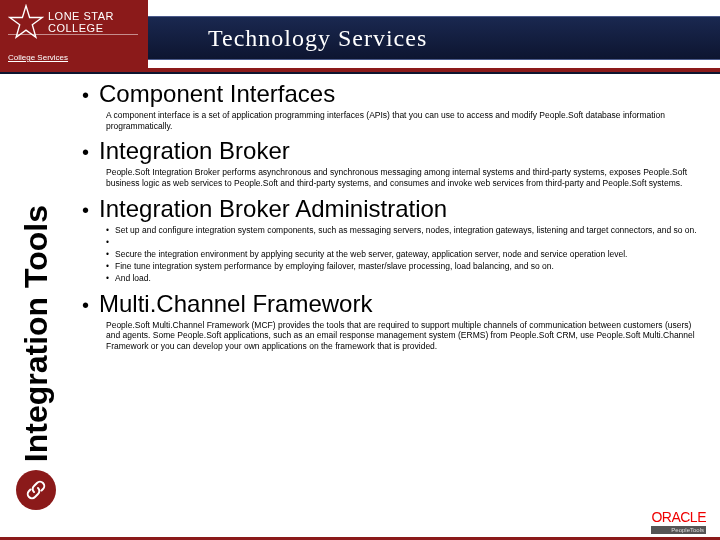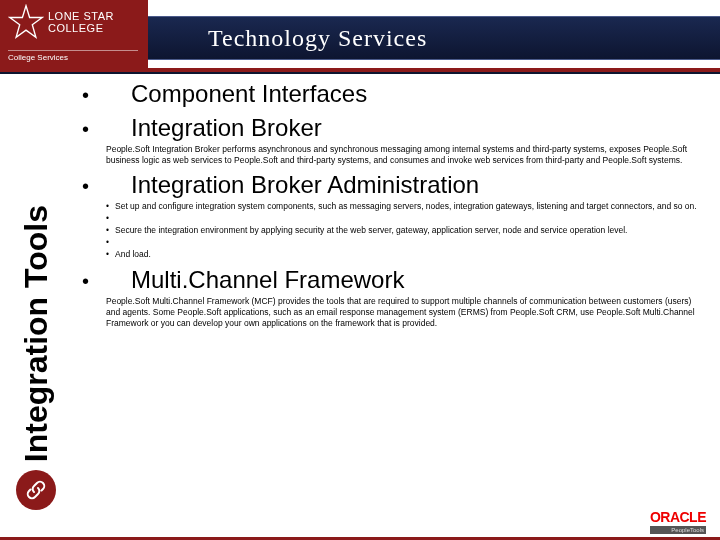--- a/index.html
+++ b/index.html
@@ -1,43 +1,43 @@
 <!DOCTYPE html>
 <html><head>
 <meta charset="utf-8">
 <style>
   * { margin: 0; padding: 0; box-sizing: border-box; }
   body { width: 720px; height: 540px; font-family: Arial, sans-serif; background: #fff; position: relative; overflow: hidden; }
   .header { width: 100%; height: 68px; background: #fff; position: relative; }
   .logo-area { position: absolute; left: 0; top: 0; width: 148px; height: 68px; background: #8b1a1a; }
   .star { position: absolute; left: 8px; top: 4px; width: 36px; height: 36px; }
   .logo-text { position: absolute; left: 48px; top: 10px; color: #fff; font-size: 11px; font-weight: normal; letter-spacing: 0.5px; line-height: 1.1; }
-  .logo-sub { position: absolute; left: 8px; bottom: 6px; color: #fff; font-size: 8px; border-top: 1px solid rgba(255,255,255,0.5); padding-top: 2px; width: 130px; }
+  .logo-sub { position: absolute; left: 8px; bottom: 6px; color: #fff; font-size: 8px; border-top: 1px solid rgba(255,255,255,0.5); padding-top: 18px; width: 130px; text-decoration: underline; }
   .title-bar { position: absolute; left: 148px; top: 16px; right: 0; height: 44px; background: linear-gradient(#1a2850, #0d1530); display: flex; align-items: center; padding-left: 60px; border-top: 1px solid #4a5a8a; border-bottom: 1px solid #4a5a8a;}
   .title-bar-text { color: #fff; font-family: Georgia, serif; font-size: 24px; letter-spacing: 1px; }
   .accent { position: absolute; left: 0; top: 68px; width: 100%; height: 4px; background: #8b1a1a; }
   .accent2 { position: absolute; left: 0; top: 72px; width: 100%; height: 2px; background: #0d1530; }
 
   .side-title { position: absolute; left: 8px; top: 90px; bottom: 30px; width: 56px; display: flex; flex-direction: column; align-items: center; justify-content: flex-end; }
   .side-title-text { writing-mode: vertical-rl; transform: rotate(180deg); font-size: 32px; font-weight: bold; color: #000; letter-spacing: 0px; white-space: nowrap; }
   .link-badge { width: 40px; height: 40px; border-radius: 50%; background: #8b1a1a; margin-top: 8px; display: flex; align-items: center; justify-content: center; }
   .link-badge svg { width: 24px; height: 24px; }
 
   .content { position: absolute; left: 82px; top: 80px; right: 18px; bottom: 26px; overflow: hidden; }
   .item { margin-bottom: 6px; }
   .bullet-head { display: flex; align-items: baseline; gap: 10px; margin-bottom: 2px; }
   .bullet-dot { font-size: 20px; line-height: 1; }
-  .head { font-size: 24px; color: #000; margin-left: 32px; }
+  .head { font-size: 24px; color: #000; }
   .desc { font-size: 8.5px; line-height: 1.25; color: #000; margin-left: 24px; margin-bottom: 4px; }
   .sublist { margin-left: 24px; font-size: 8.5px; line-height: 1.3; }
   .sublist .row { display: flex; gap: 6px; margin-bottom: 1px;}
   .sublist .sb { color: #000; }
 
   .footer-logo { position: absolute; right: 14px; bottom: 6px; text-align: right; }
-  .oracle { color: #e00; font-weight: bold; font-size: 14px; letter-spacing: -0.5px;}
+  .oracle { color: #e00; font-weight: normal; font-size: 14px; letter-spacing: -0.5px;}
   .ptools { background: #555; color: #ddd; font-size: 6px; padding: 1px 2px; display: block; text-align: right;}
   .foot-edge { position:absolute; left:0; bottom:0; width:100%; height:3px; background:#8b1a1a;}
 </style>
 </head>
 <body>
 
 <div class="header">
   <div class="logo-area">
     <svg class="star" viewBox="0 0 40 40">
       <polygon points="20,2 24,15 38,15 27,23 31,37 20,29 9,37 13,23 2,15 16,15" fill="none" stroke="#fff" stroke-width="1.5"></polygon>
@@ -63,20 +63,21 @@
   </div>
 </div>
 
 <div class="content">
 
   <div class="item">
     <div class="bullet-head">
         <span class="bullet-dot">•</span>
         <span class="head">Component Interfaces</span>
       </div>
+    <div class="desc">A component interface is a set of application programming interfaces (APIs) that you can use to access and modify People.Soft database information programmatically.</div>
   </div>
 
   <div class="item">
     <div class="bullet-head">
         <span class="bullet-dot">•</span>
         <span class="head">Integration Broker</span>
       </div>
     <div class="desc">People.Soft Integration Broker performs asynchronous and synchronous messaging among internal systems and third-party systems, exposes People.Soft business logic as web services to People.Soft and third-party systems, and consumes and invoke web services from third-party and People.Soft systems.</div>
   </div>
 
@@ -92,20 +93,21 @@
         </div>
       <div class="row">
           <span class="sb">•</span>
         </div>
       <div class="row">
           <span class="sb">•</span>
           <span>Secure the integration environment by applying security at the web server, gateway, application server, node and service operation level.</span>
         </div>
       <div class="row">
           <span class="sb">•</span>
+          <span>Fine tune integration system performance by employing failover, master/slave processing, load balancing, and so on.</span>
         </div>
       <div class="row">
           <span class="sb">•</span>
           <span>And load.</span>
         </div>
     </div>
   </div>
 
   <div class="item">
     <div class="bullet-head">

